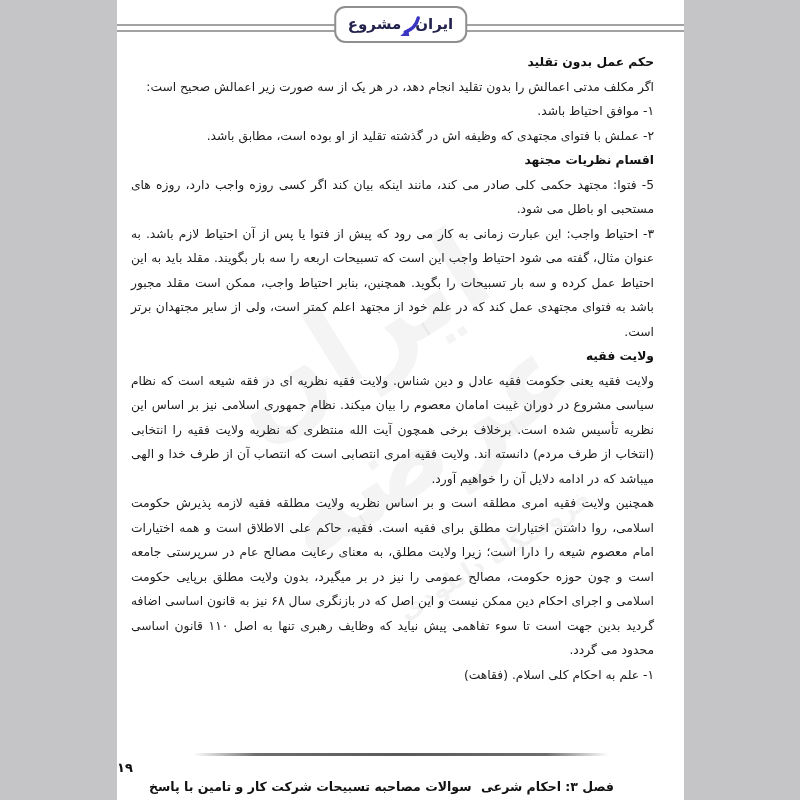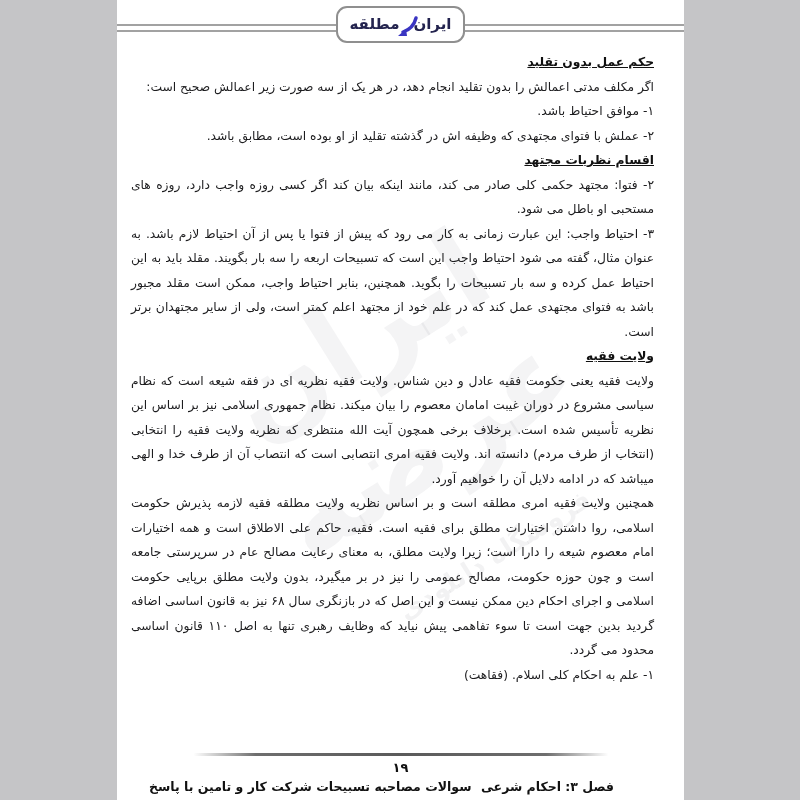--- a/index.html
+++ b/index.html
@@ -21,61 +21,61 @@
         transform:rotate(-32deg);color:rgba(70,70,85,0.06);font-weight:bold;
         font-size:112px;line-height:130px;text-align:center;direction:rtl;
         pointer-events:none;z-index:0;}
   .watermark .wm-sub{display:block;font-size:26px;letter-spacing:8px;
         color:rgba(70,70,85,0.07);}
 
   
   .doc-body{position:absolute;top:50px;right:30px;left:14px;z-index:1;
         direction:rtl;text-align:justify;font-size:12.3px;line-height:24.5px;
         color:#1d1d1f;}
-  .doc-body .heading{font-weight:bold;color:#101010;text-align:right;text-decoration:underline;}
+  .doc-body .heading{font-weight:bold;color:#101010;text-align:right;}
 
   
   .footer-line{position:absolute;bottom:44px;left:50%;transform:translateX(-50%);
         width:415px;height:3px;border-radius:2px;
         background:linear-gradient(90deg,rgba(110,110,110,0) 0%,#6e6e6e 15%,#5a5a5a 50%,#6e6e6e 85%,rgba(110,110,110,0) 100%);}
-  .page-number{position:absolute;bottom:25px;left:0;right:0;text-align:center;
+  .page-number{position:absolute;bottom:25px;left:0;right:0;text-align:left;
         font-size:13px;font-weight:bold;color:#111;z-index:1;}
   .footer-row{position:absolute;bottom:6px;left:32px;right:70px;display:flex;
         justify-content:space-between;direction:rtl;font-weight:bold;
         font-size:12.5px;color:#111;z-index:1;}
 </style>
 </head>
 <body>
 
 <div class="canvas">
   <div class="sheet">
 
     <div class="rule"></div>
 
     <div class="logo-pill">
       <span>ایران</span>
       <svg class="logo-arrow" width="24" height="22" viewBox="0 0 24 22">
         <path d="M21 2 C 19 10, 14 14, 8 16" fill="none" stroke="#3a35c2" stroke-width="3.4" stroke-linecap="round"></path>
         <polygon points="11,13 3,20 12,20" fill="#3a35c2"></polygon>
       </svg>
-      <span>مطلقه</span>
+      <span>مشروع</span>
     </div>
 
     <div class="watermark">
       <span>ایران عرضه</span>
       <span class="wm-sub">فروشگاه دانلودی</span>
     </div>
 
     <div id="doc-body" class="doc-body">
         <div class="block heading">حکم عمل بدون تقلید</div>
         <div class="block para">اگر مکلف مدتی اعمالش را بدون تقلید انجام دهد، در هر یک از سه صورت زیر اعمالش صحیح است:</div>
         <div class="block para">۱- موافق احتیاط باشد.</div>
         <div class="block para">۲- عملش با فتوای مجتهدی که وظیفه اش در گذشته تقلید از او بوده است، مطابق باشد.</div>
         <div class="block heading">اقسام نظریات مجتهد</div>
-        <div class="block para">۲- فتوا: مجتهد حکمی کلی صادر می کند، مانند اینکه بیان کند اگر کسی روزه واجب دارد، روزه های مستحبی او باطل می شود.</div>
+        <div class="block para">5- فتوا: مجتهد حکمی کلی صادر می کند، مانند اینکه بیان کند اگر کسی روزه واجب دارد، روزه های مستحبی او باطل می شود.</div>
         <div class="block para">۳- احتیاط واجب: این عبارت زمانی به کار می رود که پیش از فتوا یا پس از آن احتیاط لازم باشد. به عنوان مثال، گفته می شود احتیاط واجب این است که تسبیحات اربعه را سه بار بگویند. مقلد باید به این احتیاط عمل کرده و سه بار تسبیحات را بگوید. همچنین، بنابر احتیاط واجب، ممکن است مقلد مجبور باشد به فتوای مجتهدی عمل کند که در علم خود از مجتهد اعلم کمتر است، ولی از سایر مجتهدان برتر است.</div>
         <div class="block heading">ولایت فقیه</div>
         <div class="block para">ولایت فقیه یعنی حکومت فقیه عادل و دین شناس. ولایت فقیه نظریه ای در فقه شیعه است که نظام سیاسی مشروع در دوران غیبت امامان معصوم را بیان میکند. نظام جمهوری اسلامی نیز بر اساس این نظریه تأسیس شده است. برخلاف برخی همچون آیت الله منتظری که نظریه ولایت فقیه را انتخابی (انتخاب از طرف مردم) دانسته اند. ولایت فقیه امری انتصابی است که انتصاب آن از طرف خدا و الهی میباشد که در ادامه دلایل آن را خواهیم آورد.</div>
         <div class="block para">همچنین ولایت فقیه امری مطلقه است و بر اساس نظریه ولایت مطلقه فقیه لازمه پذیرش حکومت اسلامی، روا داشتن اختیارات مطلق برای فقیه است. فقیه، حاکم علی الاطلاق است و همه اختیارات امام معصوم شیعه را دارا است؛ زیرا ولایت مطلق، به معنای رعایت مصالح عام در سرپرستی جامعه است و چون حوزه حکومت، مصالح عمومی را نیز در بر میگیرد، بدون ولایت مطلق برپایی حکومت اسلامی و اجرای احکام دین ممکن نیست و این اصل که در بازنگری سال ۶۸ نیز به قانون اساسی اضافه گردید بدین جهت است تا سوء تفاهمی پیش نیاید که وظایف رهبری تنها به اصل ۱۱۰ قانون اساسی محدود می گردد.</div>
         <div class="block para">۱- علم به احکام کلی اسلام. (فقاهت)</div>
       </div>
 
     <div class="footer-line"></div>
     <div class="page-number">۱۹</div>
     <div class="footer-row">

